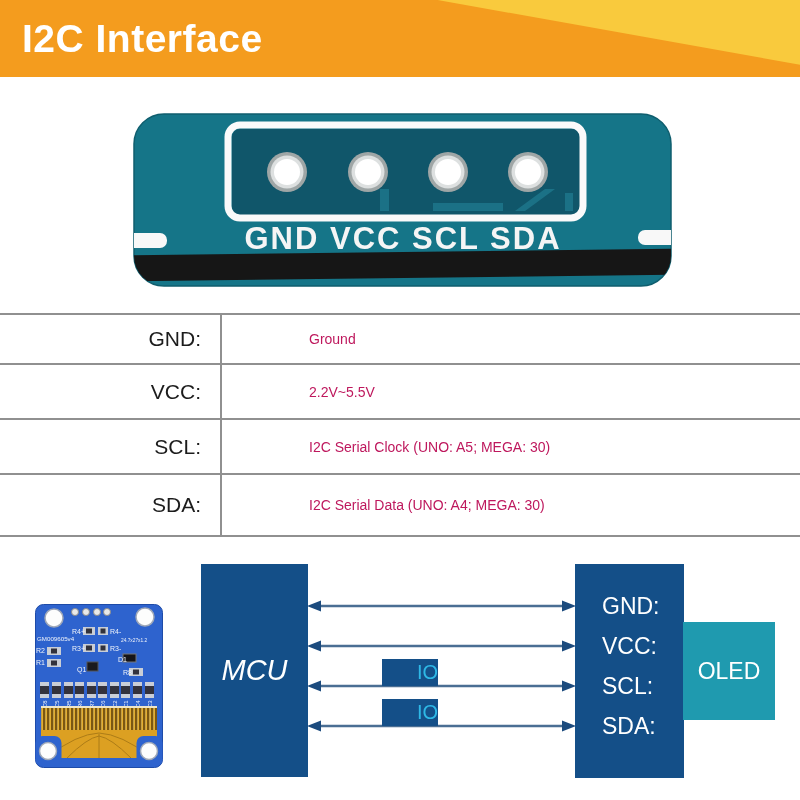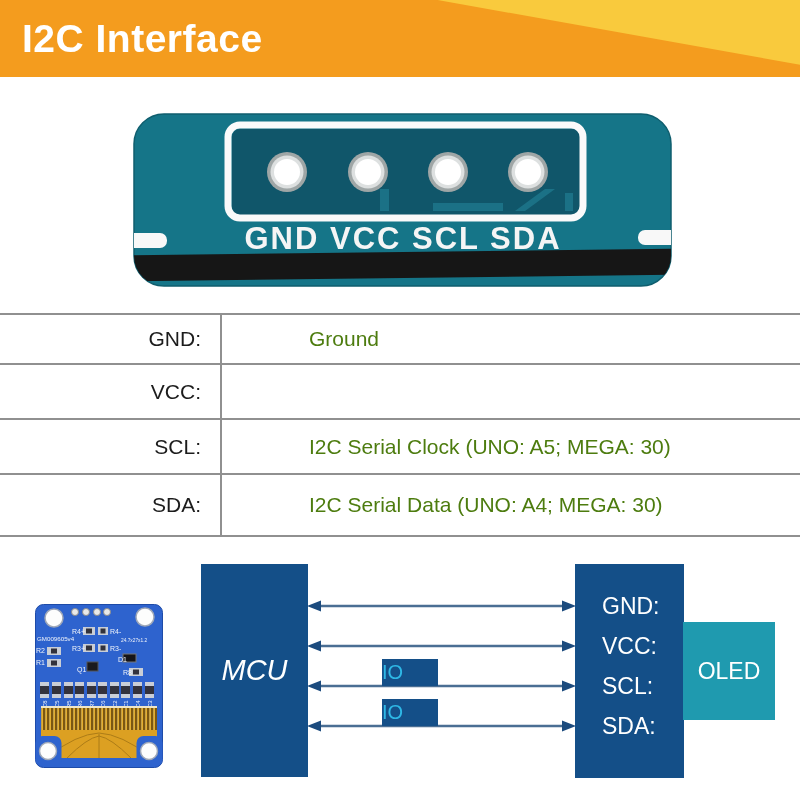--- a/index.html
+++ b/index.html
@@ -18,35 +18,35 @@
 
   
   .pin-table{position:absolute;left:0;top:313px;width:800px;box-sizing:border-box;
         border-bottom:2px solid #909090;}
   .pin-row{display:flex;box-sizing:border-box;border-top:2px solid #909090;}
   .pin-row.h50{height:50px}.pin-row.h55{height:55px}.pin-row.h62{height:62px}
   .pin-label-cell{flex:0 0 222px;box-sizing:border-box;border-right:2px solid #909090;
         display:flex;align-items:center;justify-content:flex-end;padding-right:19px;
         font-size:21px;color:#1C1C1C;}
   .pin-value-cell{flex:1;display:flex;align-items:center;padding-left:87px;
-        font-size:21px;color:#4d7c0f;}
+        font-size:14px;color:#be185d;}
 
   
   .module-photo{position:absolute;left:35px;top:604px;width:128px;height:164px;}
   .block{position:absolute;background:#144F88;color:#ffffff;}
   .mcu-block{left:201px;top:564px;width:107px;height:213px;
         display:flex;align-items:center;justify-content:center;font-size:29px;font-style:italic;}
   .pinblock{left:575px;top:564px;width:109px;height:214px;}
   .pinblock .pin-lbl{position:absolute;left:27px;transform:translateY(-50%);
         font-size:23px;color:#ffffff;}
   .oled-block{left:683px;top:622px;width:92px;height:98px;background:#1F9AAF;
         display:flex;align-items:center;justify-content:center;font-size:23px;color:#fff;}
   .arrows-svg{position:absolute;left:306px;top:596px;width:271px;height:140px;}
   .io-box{position:absolute;left:382px;width:56px;height:27px;background:#144F88;
-        display:flex;align-items:center;justify-content:flex-start;
+        display:flex;align-items:center;justify-content:flex-end;
         color:#2EB8E6;font-size:20px;z-index:3;}
   .io-1{top:659px}.io-2{top:699px}
 </style>
 </head>
 <body>
 
 <div id="page">
 
   <div class="header">
     <div class="header-wedge"></div>
@@ -106,20 +106,21 @@
     </g>
   </svg>
 
   <div class="pin-table">
     <div class="pin-row h50">
       <div class="pin-label-cell">GND:</div>
       <div class="pin-value-cell">Ground</div>
     </div>
     <div class="pin-row h55">
       <div class="pin-label-cell">VCC:</div>
+      <div class="pin-value-cell">2.2V~5.5V</div>
     </div>
     <div class="pin-row h55">
       <div class="pin-label-cell">SCL:</div>
       <div class="pin-value-cell">I2C Serial Clock (UNO: A5; MEGA: 30)</div>
     </div>
     <div class="pin-row h62">
       <div class="pin-label-cell">SDA:</div>
       <div class="pin-value-cell">I2C Serial Data (UNO: A4; MEGA: 30)</div>
     </div>
   </div>

